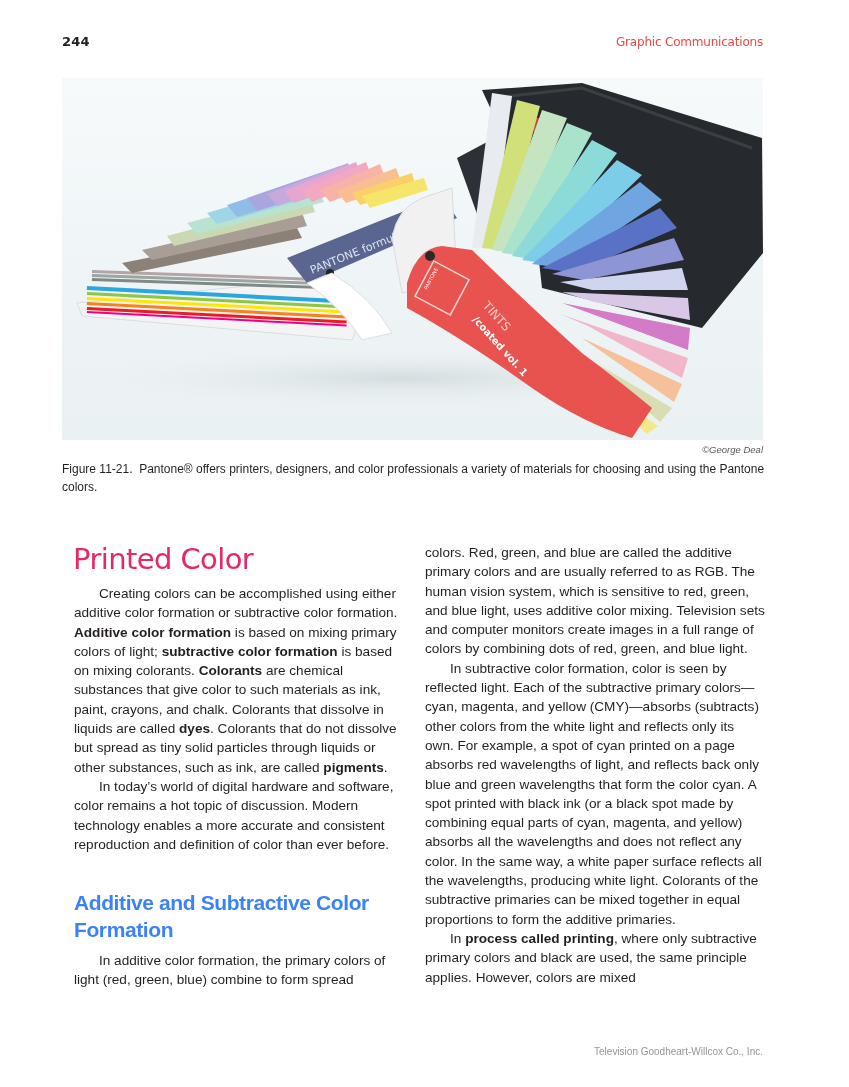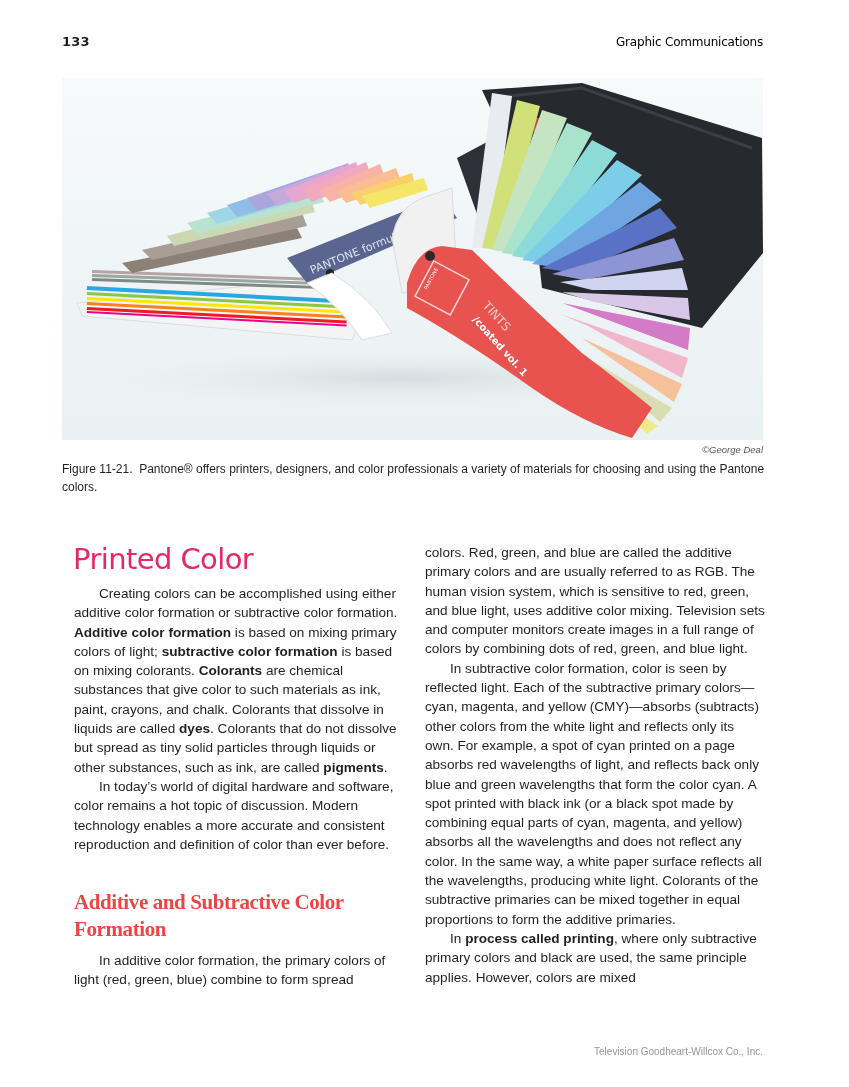--- a/index.html
+++ b/index.html
@@ -1,39 +1,39 @@
 <!DOCTYPE html>
 <html><head>
 <meta charset="utf-8">
 <style>
   html, body { margin:0; padding:0; background:#ffffff; }
   body { width:849px; height:1087px; position:relative; overflow:hidden; font-family:"Liberation Sans", sans-serif; color:#231f20; }
   .running-head { position:absolute; top:34px; left:62px; right:86px; height:20px; }
   .page-number { position:absolute; left:0; top:0; font-family:"DejaVu Sans", sans-serif; font-weight:bold; font-size:13px; color:#231f20; letter-spacing:0.2px; }
-  .book-title { position:absolute; right:0; top:1px; font-family:"DejaVu Sans", sans-serif; font-size:12px; color:#000000; letter-spacing:-0.2px; }
+  .book-title { position:absolute; right:0; top:1px; font-family:"DejaVu Sans", sans-serif; font-size:12px; color:#ef4444; letter-spacing:-0.2px; }
   .figure-photo { position:absolute; left:62px; top:78px; width:701px; height:362px; background:linear-gradient(180deg,#f6fafb 0%,#eef4f6 60%,#eaf1f3 100%); overflow:hidden; }
   .figure-photo svg { position:absolute; left:0; top:0; }
   .photo-credit { position:absolute; right:86px; top:444px; font-size:9.5px; font-style:italic; color:#58595b; }
   .figure-caption { position:absolute; left:62px; top:460px; width:705px; font-size:12px; line-height:18px; color:#231f20; }
   .figure-caption .fig-label { font-weight:normal; }
   .col { position:absolute; top:540px; font-size:13.6px; line-height:19.3px; color:#231f20; }
   .col-left { left:62px; width:335px;margin-left:12px; }
   .col-right { left:425px; width:340px; top:543px; }
   .col p { margin:0; text-indent:0; }
   .col p.indent { text-indent:25px; }
   .section-title { font-family:"DejaVu Sans", sans-serif; color:#e32a62; font-size:29px; font-weight:normal; margin:0 0 6px -1px; line-height:38px; letter-spacing:-0.6px; }
-  .subsection-title { font-family:Liberation Serif, serif; font-weight:bold; font-size:21px; line-height:27px; margin:35px 0 8px 0; color:#ef4444; letter-spacing:-0.4px; }
+  .subsection-title { font-family:Liberation Sans, sans-serif; font-weight:bold; font-size:21px; line-height:27px; margin:35px 0 8px 0; color:#3b82f6; letter-spacing:-0.4px; }
   .term { font-weight:bold; }
   .footer-copyright { position:absolute; right:86px; top:1046px; font-size:10px; color:#939598; }
 </style>
 </head>
 <body>
 
 <div class="running-head">
-  <span class="page-number">133</span>
+  <span class="page-number">244</span>
   <span class="book-title">Graphic Communications</span>
 </div>
 
 <div class="figure-photo">
   <svg width="701" height="362" viewBox="0 0 701 362" xmlns="http://www.w3.org/2000/svg">
     <defs>
       <radialGradient id="shadow" cx="50%" cy="50%" r="50%">
         <stop offset="0%" stop-color="#c9d3d6" stop-opacity="0.7"></stop>
         <stop offset="100%" stop-color="#e8eff1" stop-opacity="0"></stop>
       </radialGradient>

